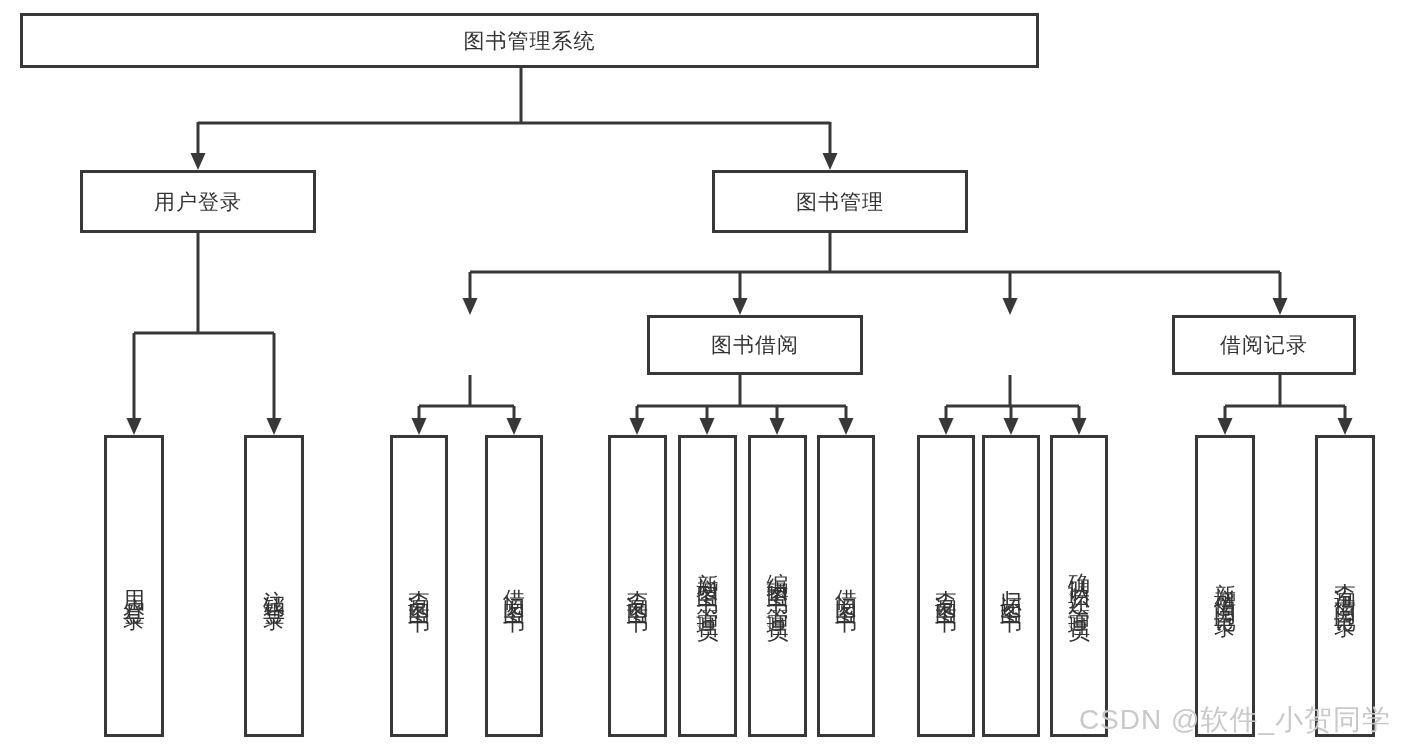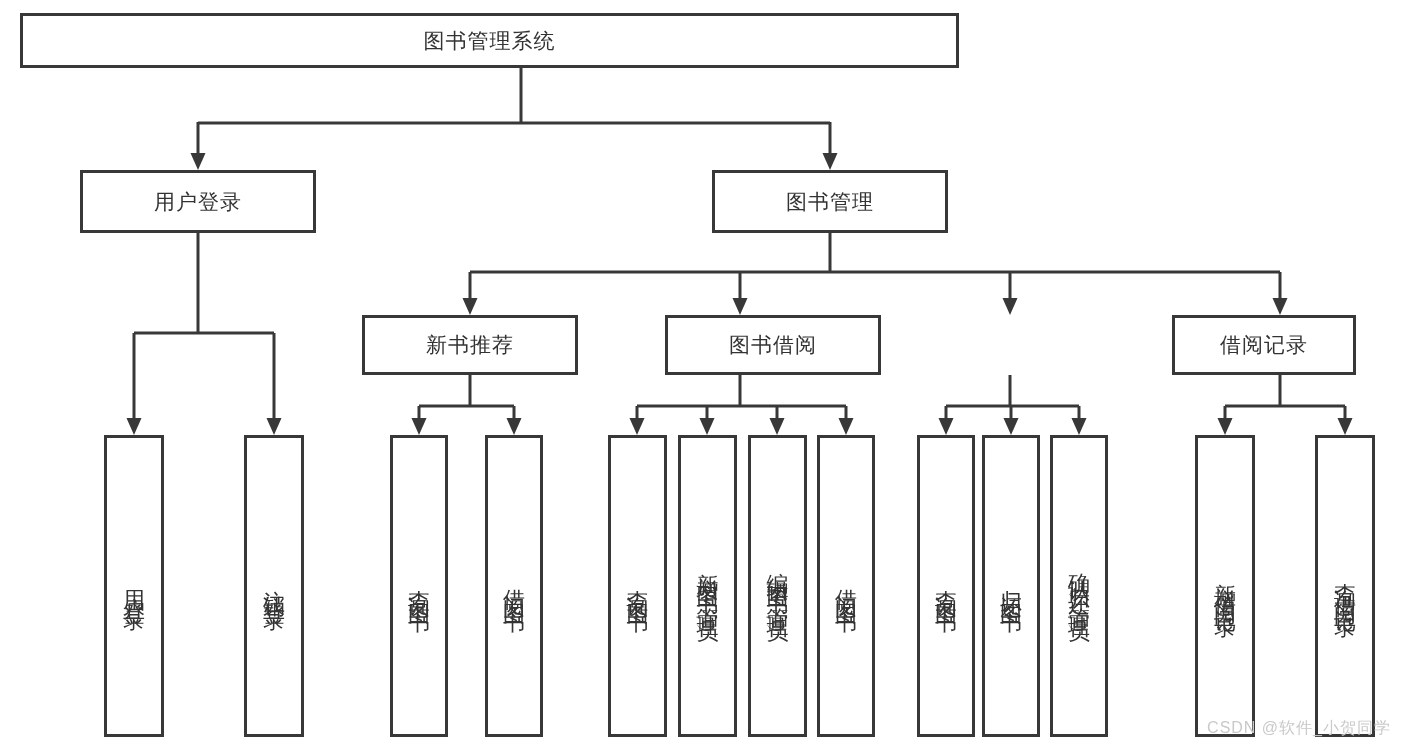--- a/index.html
+++ b/index.html
@@ -43,21 +43,21 @@
     text-orientation: upright;
     font-size: 22px;
     letter-spacing: 7px;
     line-height: 1;
     white-space: nowrap;
   }
   .watermark {
     position: absolute;
     right: 14px;
     bottom: 8px;
-    font-size: 16px;
+    font-size: 28px;
     color: #c9c9c9;
     letter-spacing: 1px;
   }
 </style>
 </head>
 <body>
 
 <div class="canvas">
 
   <svg class="connectors" viewBox="0 0 1405 747" xmlns="http://www.w3.org/2000/svg">
@@ -91,35 +91,32 @@
       <polygon points="769.5,418 784.5,418 777,435"></polygon>
       <polygon points="838.5,418 853.5,418 846,435"></polygon>
       <polygon points="938.5,418 953.5,418 946,435"></polygon>
       <polygon points="1003.5,418 1018.5,418 1011,435"></polygon>
       <polygon points="1071.5,418 1086.5,418 1079,435"></polygon>
       <polygon points="1217.5,418 1232.5,418 1225,435"></polygon>
       <polygon points="1337.5,418 1352.5,418 1345,435"></polygon>
     </g>
   </svg>
 
-  <div class="node hbox" style="left:20px; top:13px; width:939px; height:55px;">
+  <div class="node hbox" style="left:20px; top:13px; width:1019px; height:55px;">
     <span>图书管理系统</span>
   </div>
 
   <div class="node hbox" style="left:80px; top:170px; width:236px; height:63px;">
     <span>用户登录</span>
   </div>
-  <div class="node hbox" style="left:712px; top:170px; width:236px; height:63px;">
+  <div class="node hbox" style="left:712px; top:170px; width:256px; height:63px;">
     <span>图书管理</span>
   </div>
 
-  <div class="node hbox" style="left:362px; top:315px; width:216px; height:60px;">
-    <span>新书推荐</span>
-  </div>
-  <div class="node hbox" style="left:665px; top:315px; width:216px; height:60px;">
+  <div class="node hbox" style="left:647px; top:315px; width:216px; height:60px;">
     <span>图书借阅</span>
   </div>
   <div class="node hbox" style="left:1172px; top:315px; width:184px; height:60px;">
     <span>借阅记录</span>
   </div>
 
   <div class="node vbox" style="left:104px; top:435px; width:60px; height:302px;">
     <span class="vlabel">用户登录</span>
   </div>
   <div class="node vbox" style="left:244px; top:435px; width:60px; height:302px;">

